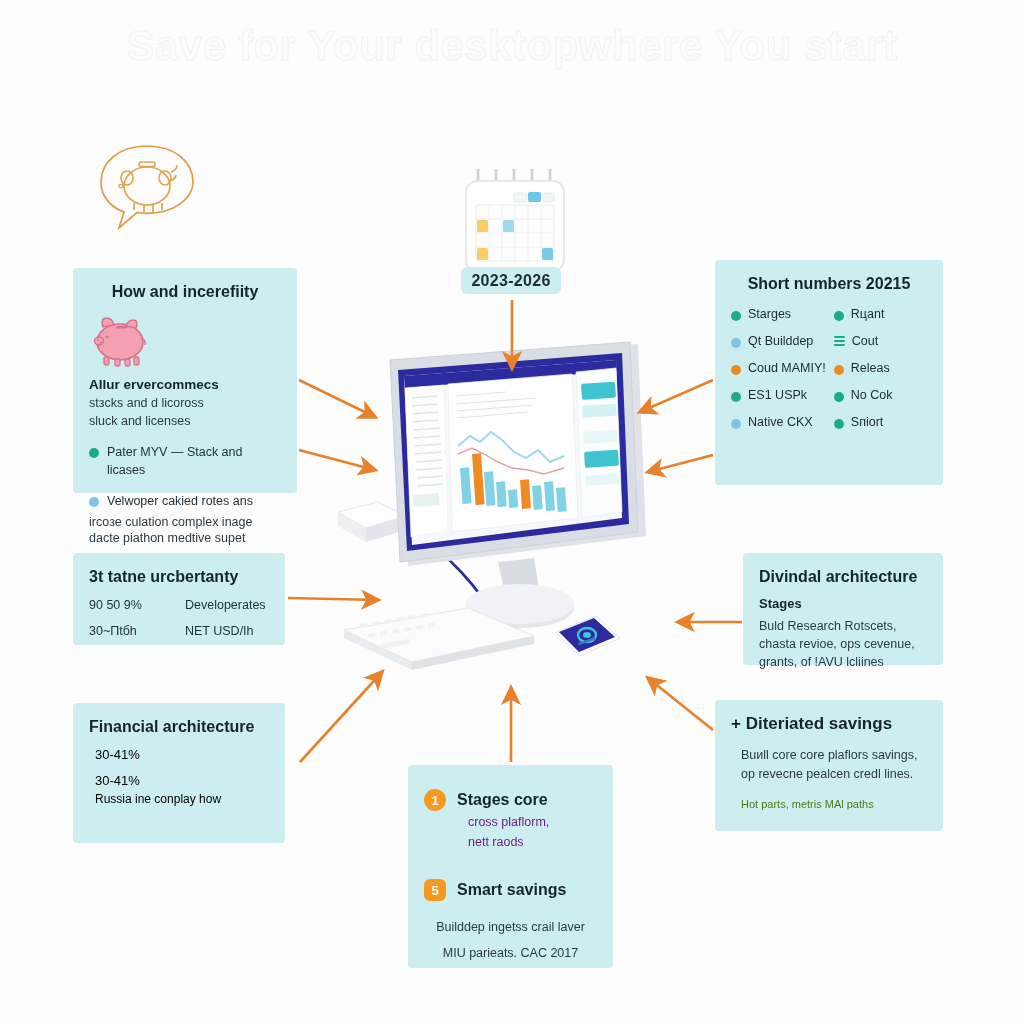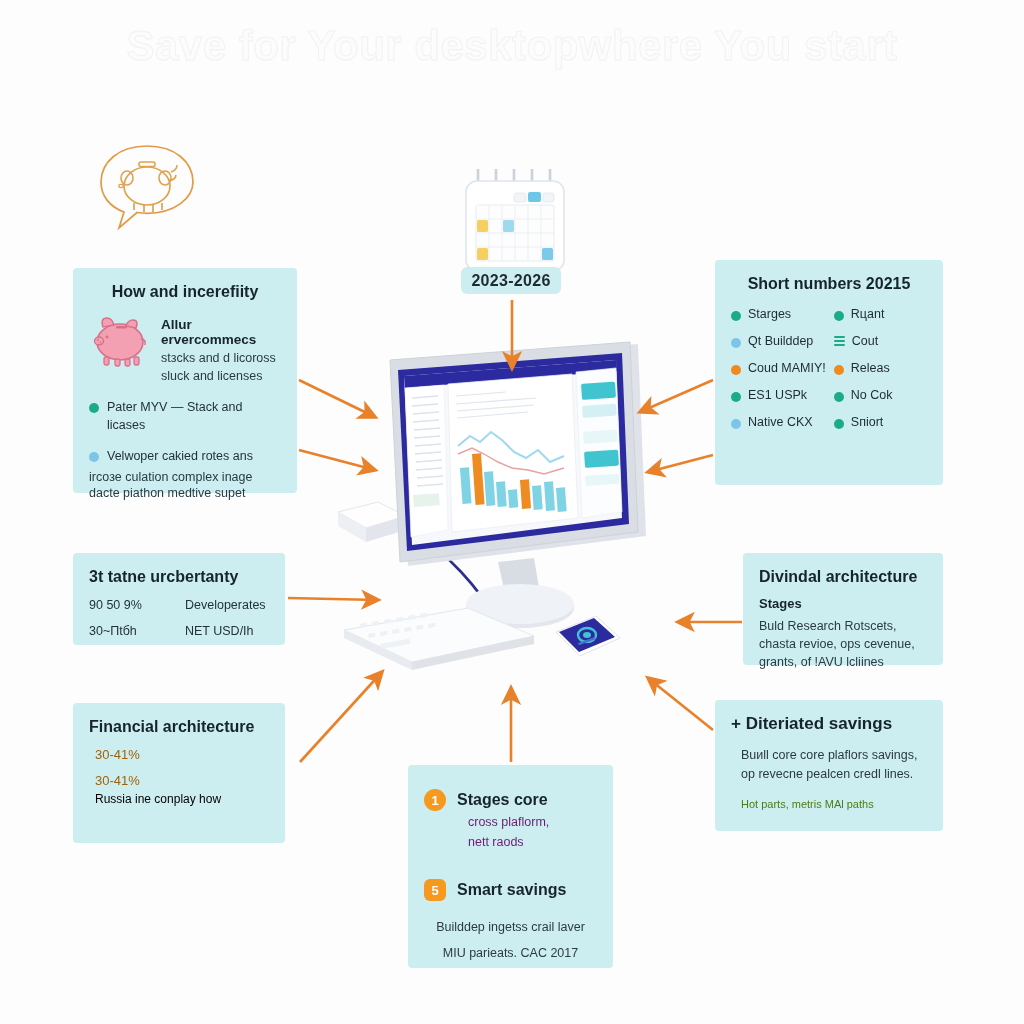--- a/index.html
+++ b/index.html
@@ -57,21 +57,21 @@
   }
   .card-line {
     font-size: 12.5px;
     color: #2a3a44;
     line-height: 1.45;
     margin: 0;
   }
 
   
   #card-how { left: 73px; top: 268px; width: 224px; height: 225px; }
-  .piggy-row { display: flex; align-items: flex-start; gap: 10px; margin-top: 6px; }
+  .piggy-row { display: flex; align-items: flex-start; gap: 4px; margin-top: 6px; flex-direction: column; }
   .piggy-wrap { flex: 0 0 auto; width: 62px; height: 56px; }
   .piggy-text { flex: 1 1 auto; padding-top: 6px; }
   .bullet-row {
     display: flex;
     align-items: flex-start;
     gap: 8px;
     margin-top: 14px;
   }
   .dot {
     flex: 0 0 auto;
@@ -105,21 +105,21 @@
   .listicon i { display: block; height: 2px; background: #1aab8a; border-radius: 1px; }
 
   
   #card-uncert { left: 73px; top: 553px; width: 212px; height: 92px; }
   .kv-row { display: flex; gap: 22px; margin-top: 12px; }
   .kv-key { font-size: 12.5px; color: #22323c; width: 74px; }
   .kv-val { font-size: 12.5px; color: #22323c; }
 
   
   #card-fin { left: 73px; top: 703px; width: 212px; height: 140px; }
-  .fin-line { font-size: 13px; color: #a16207; margin: 11px 0 0 6px; }
+  .fin-line { font-size: 13px; color: #000000; margin: 11px 0 0 6px; }
   .fin-note { font-size: 12px; color: #000000; margin: 4px 0 0 6px; }
 
   
   #card-div { left: 743px; top: 553px; width: 200px; height: 112px; }
   .div-sub { font-size: 13px; font-weight: 600; color: #16242c; margin: 4px 0 6px 0; }
 
   
   #card-sav { left: 715px; top: 700px; width: 228px; height: 131px; }
   .sav-title { font-size: 17px; font-weight: 600; color: #16242c; margin: 0 0 12px 0; }
   .sav-body { font-size: 12.5px; color: #2a3a44; line-height: 1.5; margin: 0 0 0 10px; }

